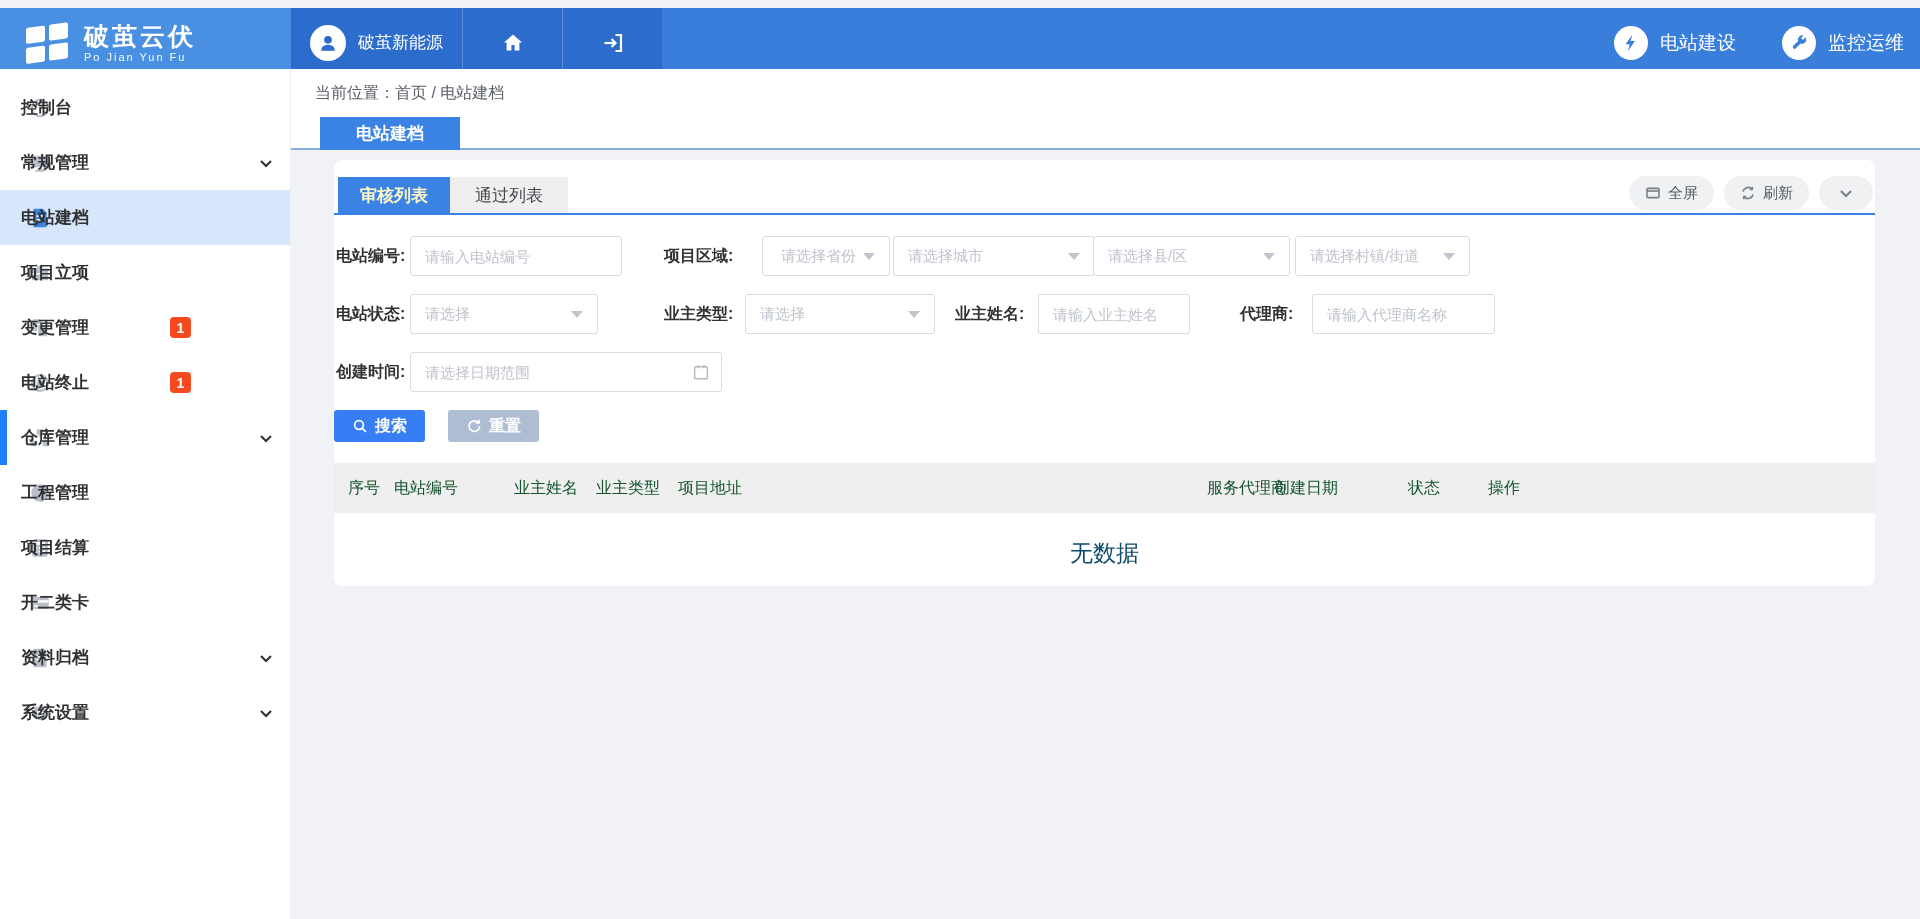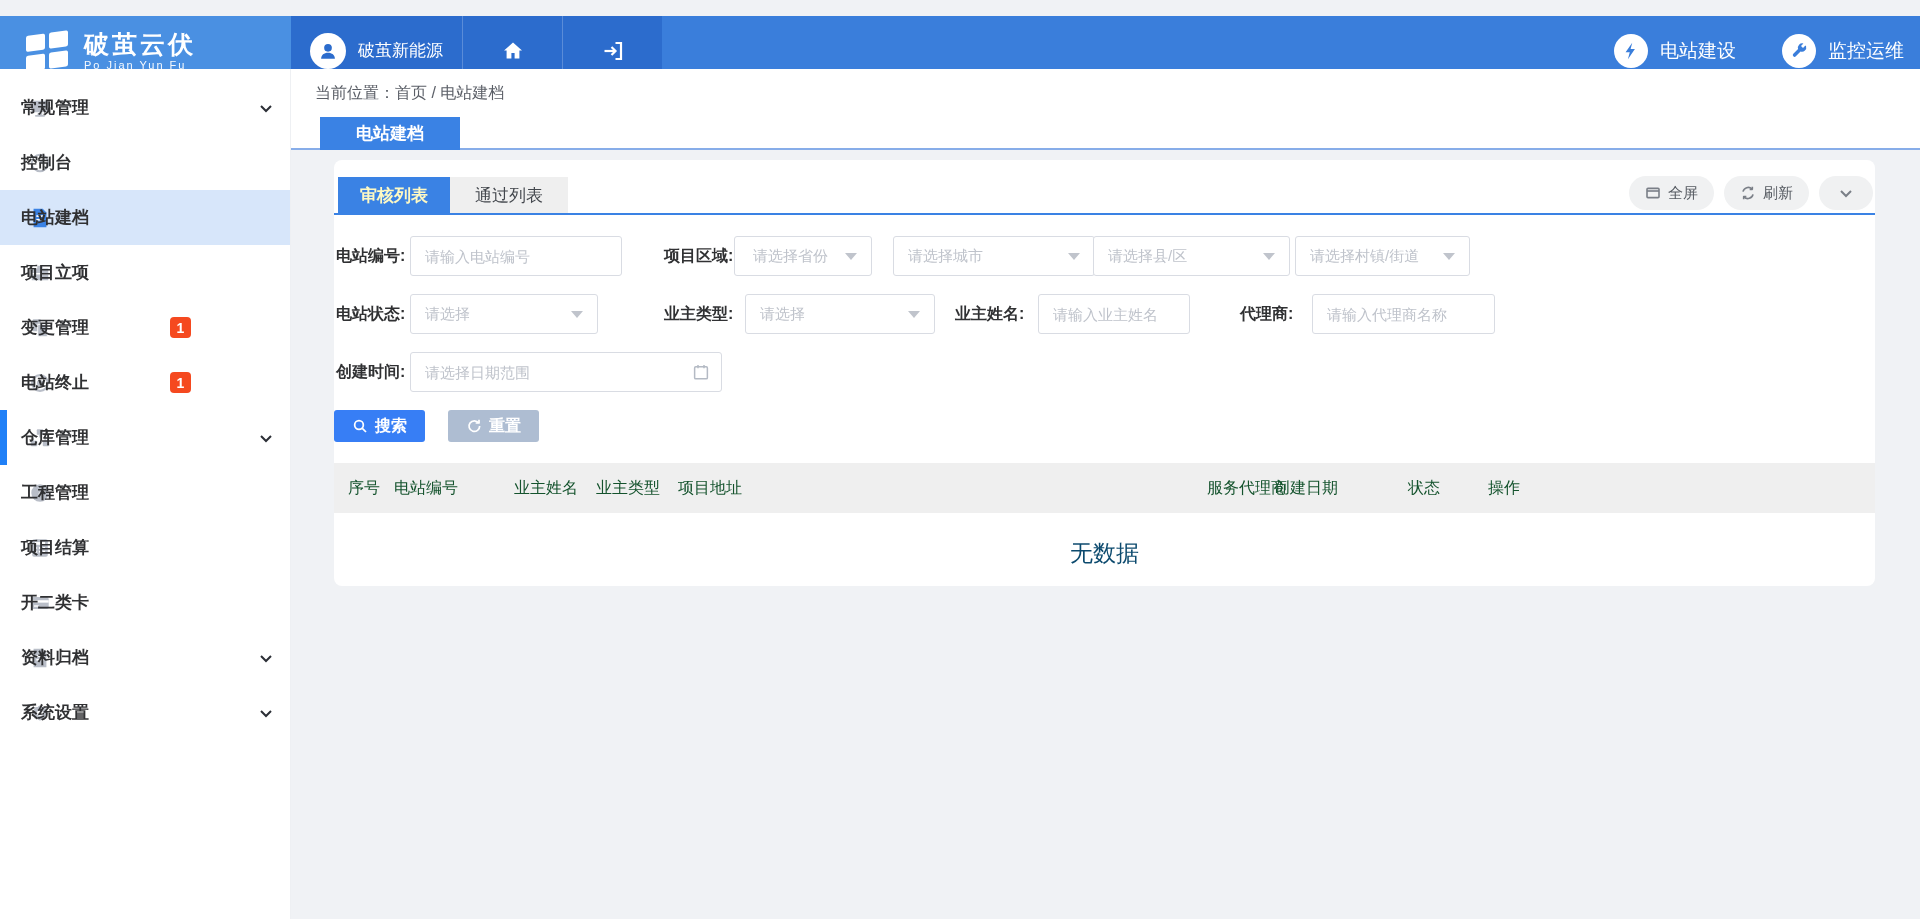--- a/index.html
+++ b/index.html
@@ -1,21 +1,21 @@
 <!DOCTYPE html>
 <html><head>
 <meta charset="utf-8">
 <style>
   html,body{margin:0;padding:0;background:#f0f2f5;}
   *{box-sizing:border-box;}
   #app{position:relative;width:1920px;height:919px;overflow:hidden;
        font-family:"Liberation Sans","DejaVu Sans",sans-serif;color:#303133;background:#f0f2f5;}
 
   
-  .header{position:absolute;left:0;top:16px;width:1920px;height:66px;}
+  .header{position:absolute;left:0;top:8px;width:1920px;height:66px;}
   .hdr-logo{position:absolute;left:0;top:0;width:291px;height:69px;background:#4a90e2;
             display:flex;align-items:center;padding-left:26px;}
   .logo-mark{width:44px;height:38px;display:grid;grid-template-columns:19px 19px;grid-template-rows:16px 16px;
              gap:4px;transform:skewY(-8deg);margin-right:14px;margin-top:2px;}
   .logo-mark i{background:#fff;border-radius:2px;display:block;}
   .brand-name{color:#fff;font-size:25px;font-weight:700;letter-spacing:3px;line-height:26px;}
   .brand-sub{color:rgba(255,255,255,.95);font-size:11px;letter-spacing:2px;margin-top:2px;}
   .hdr-mid{position:absolute;left:291px;top:0;width:371px;height:69px;background:#2c6ccd;display:flex;}
   .hdr-sec{display:flex;align-items:center;justify-content:center;height:69px;cursor:pointer;}
   .sec-user{width:171px;gap:12px;}
@@ -148,42 +148,42 @@
         </span>
         <span class="t">监控运维</span>
       </div>
     </div>
   </div>
 
   <div class="sidebar">
 
     <div class="sb-item">
       <span class="ic">
+        <svg width="22" height="22" viewBox="0 0 24 24" fill="none" stroke="currentColor" stroke-width="2">
+            <circle cx="12" cy="12" r="9"></circle>
+            <path d="M12 12l5-5"></path>
+          </svg>
+      </span>
+      <span class="lbl">控制台</span>
+    </div>
+
+    <div class="sb-item">
+      <span class="ic">
         <svg width="22" height="22" viewBox="0 0 24 24" fill="currentColor">
             <rect x="2.5" y="4" width="19" height="12.5" rx="1.5"></rect>
             <rect x="9.5" y="17.5" width="5" height="2"></rect>
             <rect x="6.5" y="19.5" width="11" height="2" rx="1"></rect>
           </svg>
       </span>
       <span class="lbl">常规管理</span>
       <span class="sb-chev">
         <svg width="16" height="16" viewBox="0 0 16 16" fill="none" stroke="currentColor" stroke-width="2">
             <path d="M3 6l5 5 5-5"></path>
           </svg>
       </span>
-    </div>
-
-    <div class="sb-item">
-      <span class="ic">
-        <svg width="22" height="22" viewBox="0 0 24 24" fill="none" stroke="currentColor" stroke-width="2">
-            <circle cx="12" cy="12" r="9"></circle>
-            <path d="M12 12l5-5"></path>
-          </svg>
-      </span>
-      <span class="lbl">控制台</span>
     </div>
 
     <div class="sb-item active">
       <span class="ic">
         <svg width="22" height="22" viewBox="0 0 24 24">
             <path d="M5 2h10l4 4v16H5z" fill="currentColor"></path>
             <rect x="8" y="9" width="8" height="1.8" fill="#fff"></rect>
             <rect x="8" y="13" width="8" height="1.8" fill="#fff"></rect>
           </svg>
       </span>
@@ -357,21 +357,21 @@
               </svg>
           </span>
         </div>
       </div>
 
       <div class="card-hr"></div>
 
       <span class="lbl" style="left:2px;top:76px;">电站编号:</span>
       <input class="fin" style="left: 76px; top: 76px; width: 212px;" placeholder="请输入电站编号">
       <span class="lbl" style="left:330px;top:76px;">项目区域:</span>
-      <div class="sel" style="left:400px;top:76px;width:138px;padding-left:18px;">
+      <div class="sel" style="left:428px;top:76px;width:128px;padding-left:18px;">
         <span class="ph">请选择省份</span>
           <span class="caret"></span>
       </div>
       <div class="sel" style="left:559px;top:76px;width:202px;">
         <span class="ph">请选择城市</span>
           <span class="caret"></span>
       </div>
       <div class="sel" style="left:759px;top:76px;width:197px;">
         <span class="ph">请选择县/区</span>
           <span class="caret"></span>

